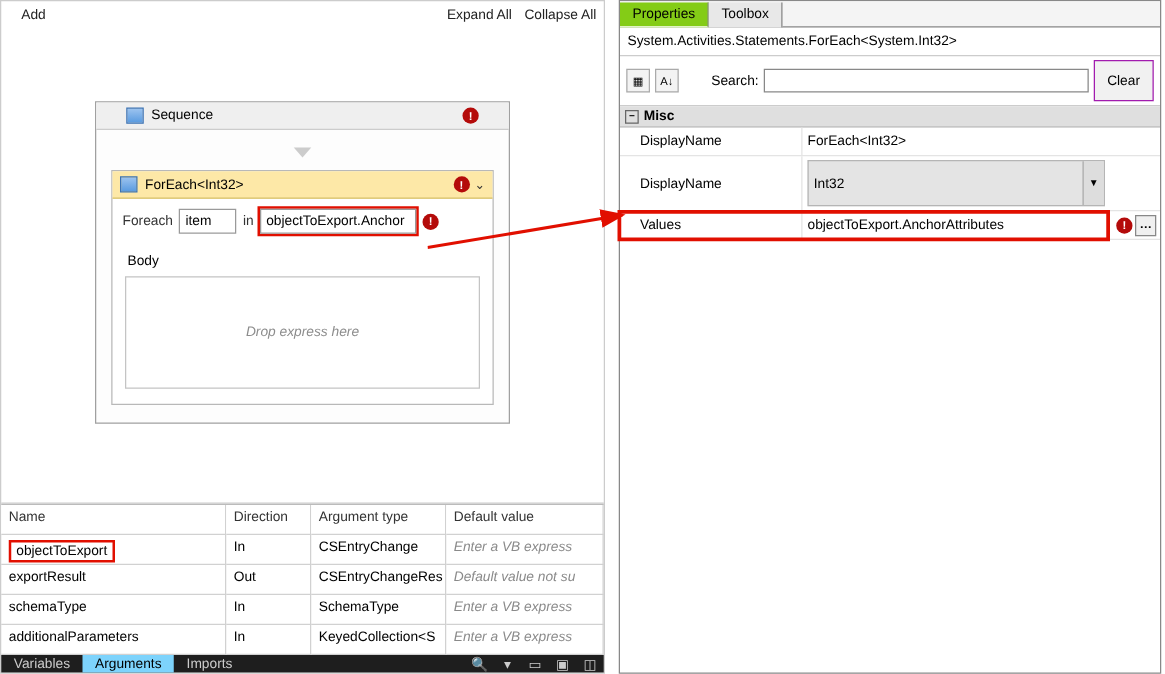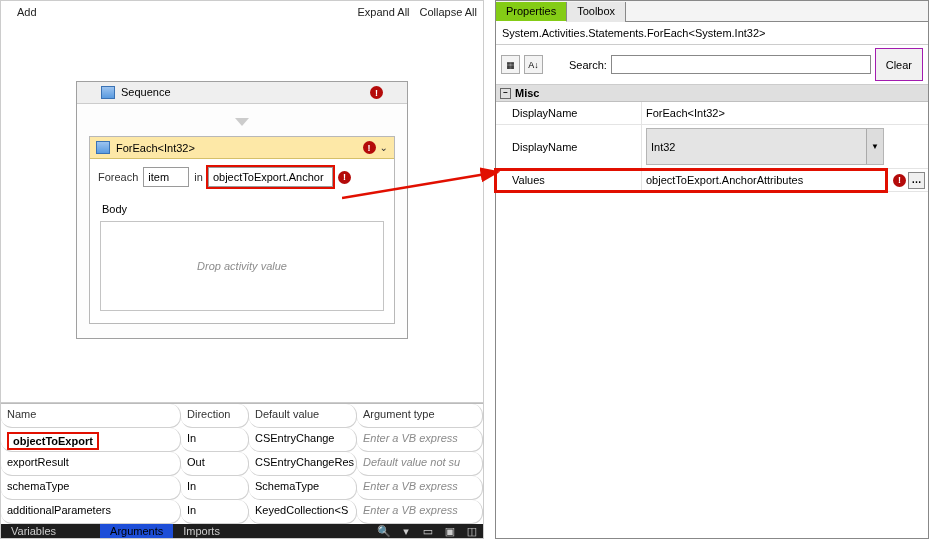--- a/index.html
+++ b/index.html
@@ -27,28 +27,28 @@
 .box-input { border: 1px solid #9a9a9a; padding: 2px 4px; background: #fff; height: 20px; display: inline-flex; align-items: center; }
 .box-input.item { width: 46px; }
 .box-input.values { width: 125px; white-space: nowrap; overflow: hidden; position: relative; }
 .box-input.values.red { box-shadow: 0 0 0 2px #e10f00; }
 .foreach-body { padding: 6px 10px 12px; }
 .body-label { margin: 4px 2px 6px; }
 .drop-zone { border: 1px solid #c4c4c4; height: 90px; display: flex; align-items: center; justify-content: center; color: #8c8c8c; font-style: italic; }
 
 .grid-wrap { border-top: 1px solid #bbb; }
 .grid-head, .grid-row { display: grid; grid-template-columns: 180px 68px 108px 1fr; align-items: center; }
-.grid-head > div, .grid-row > div { border-right: 1px solid #d1d1d1; border-bottom: 1px solid #d1d1d1; padding: 4px 6px; height: 24px; white-space: nowrap; overflow: hidden; border-radius: 11px; }
+.grid-head > div, .grid-row > div { border-right: 1px solid #d1d1d1; border-bottom: 1px solid #d1d1d1; padding: 4px 6px; height: 24px; white-space: nowrap; overflow: hidden; }
 .grid-head > div { background: #fff; color: #333; }
 .placeholder-cell { color: #8a8a8a; font-style: italic; }
-.name-red { display: inline-block; border: 2px solid #e10f00; padding: 1px 4px; font-weight: bold; }
+.name-red { display: inline-block; border: 2px solid #e10f00; padding: 1px 4px; }
 
 .bottom-tabs { display: flex; background: #1e1e1e; color: #ccc; height: 14px; align-items: stretch; }
 .bottom-tabs .tab { padding: 3px 10px; display: flex; align-items: center; cursor: pointer; }
-.bottom-tabs .tab.active { background: #1d4ed8; color: #000; margin-left: 34px; }
+.bottom-tabs .tab.active { background: #7dd3fc; color: #000; }
 .bottom-tabs .tools { margin-left: auto; display: flex; }
 .bottom-tabs .ticon { width: 22px; display: flex; align-items: center; justify-content: center; color: #ccc; }
 
 .right-panel { position: absolute; left: 495px; top: 0; width: 434px; height: 100%; border: 1px solid #888; background: #fff; display: flex; flex-direction: column; }
 .rp-tabs { display: flex; background: #f4f4f4; border-bottom: 1px solid #888; }
 .rp-tab { padding: 3px 10px 4px; border-right: 1px solid #888; background: #84cc16; position: relative; top: 1px; }
 .rp-tab.active { border-bottom: 1px solid #fff; }
 .rp-tab.inactive { background: #e8e8e8; }
 .rp-type { padding: 5px 6px; }
 .rp-toolbar { border-top: 1px solid #ccc; border-bottom: 1px solid #ccc; padding: 3px 5px; display: flex; align-items: center; gap: 4px; }
@@ -102,34 +102,34 @@
           <div class="foreach-args">
             <span class="lbl">Foreach</span>
             <span class="box-input item">item</span>
             <span class="lbl">in</span>
             <span class="box-input values red">objectToExport.Anchor</span>
             <span class="error-icon">!</span>
           </div>
           <div class="foreach-body">
             <div class="body-label">Body</div>
             <div class="drop-zone">
-              <span>Drop activity value</span>
+              <span>Drop express here</span>
             </div>
           </div>
         </div>
       </div>
     </div>
   </div>
 
   <div class="grid-wrap">
     <div class="grid-head">
       <div>Name</div>
       <div>Direction</div>
+      <div>Argument type</div>
       <div>Default value</div>
-      <div>Argument type</div>
     </div>
     <div id="grid-rows">
         <div class="grid-row">
           <div><span class="name-red">objectToExport</span></div>
           <div>In</div>
           <div>CSEntryChange</div>
           <div class="placeholder-cell">Enter a VB express</div>
         </div>
         <div class="grid-row">
           <div>exportResult</div>

